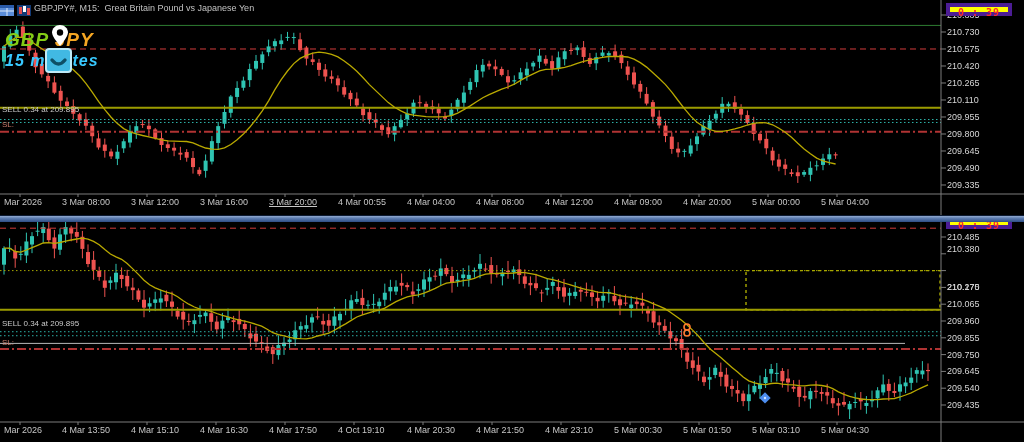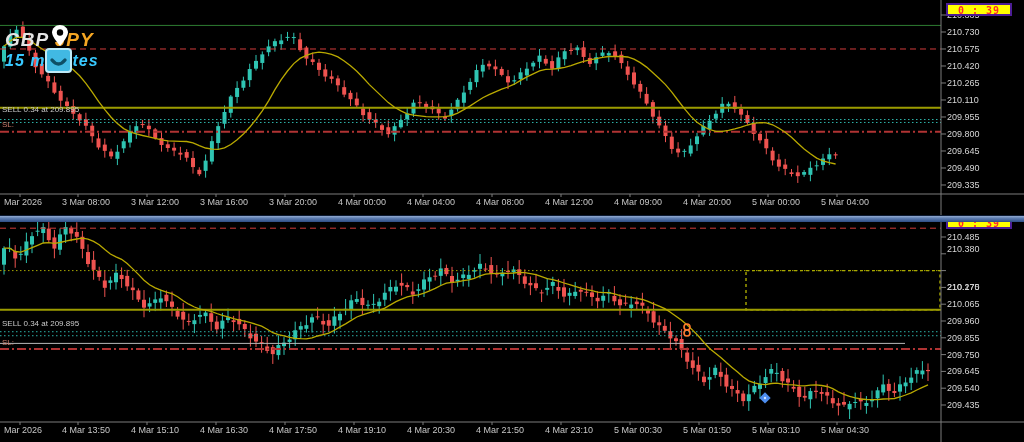--- a/index.html
+++ b/index.html
@@ -10,33 +10,33 @@
   #panel-m5{top:222px;height:220px;}
   .separator{position:absolute;top:215px;left:0;width:1024px;height:7px;
     background:linear-gradient(180deg,#93abd1 0%,#5c7cb0 40%,#2e4d85 100%);
     border-top:1px solid #0d1b33;box-sizing:border-box;}
   .chart-svg{position:absolute;top:0;left:0;}
   .panel-header{position:absolute;top:1px;left:0;height:13px;display:flex;align-items:center;gap:3px;z-index:6;}
   .panel-header .title{color:#c2c2c2;font-size:9px;white-space:pre;letter-spacing:0;}
   .win-icon{display:inline-block;width:14px;height:11px;}
   .big-label{position:absolute;z-index:5;font-weight:bold;font-style:italic;line-height:1;}
   .big-label .sym{font-size:19px;letter-spacing:1px;}
-  .big-label .gbp{color:#e5e5e5;}
+  .big-label .gbp{color:#84cc16;}
   .big-label .jpy{color:#f5a623;}
   .big-label .tf{font-size:16px;color:#38c9ff;margin-top:4px;letter-spacing:1px;}
   #panel-m15 .big-label{top:30px;left:5px;}
   #panel-m5  .big-label{top:30px;left:7px;}
   .order-label{position:absolute;left:2px;font-size:8px;color:#c9c9c9;z-index:5;white-space:pre;}
   .sl-label{position:absolute;left:2px;font-size:8px;color:#c97a6a;z-index:5;}
   #panel-m15 .order-label{top:105px;}
   #panel-m15 .sl-label{top:120px;}
   #panel-m5 .order-label{top:97px;}
   #panel-m5 .sl-label{top:116px;}
   .timer{position:absolute;left:946px;width:66px;height:13px;background:#ffff00;
-    border:2px solid #4c1d95;box-sizing:border-box;color:#ff2a2a;font-weight:bold;
+    border:4px solid #4c1d95;box-sizing:border-box;color:#ff2a2a;font-weight:bold;
     font-size:10px;font-family:"DejaVu Sans Mono",monospace;text-align:center;line-height:11px;
     z-index:9;letter-spacing:1px;}
   #panel-m15 .timer{top:3px;}
   #panel-m5 .timer{top:-6px;}
   .y-axis{position:absolute;top:0;left:945px;width:79px;height:100%;z-index:4;}
   .y-axis span{position:absolute;left:2px;color:#d6d6d6;font-size:9px;line-height:10px;}
   .x-axis{position:absolute;left:0;width:937px;height:14px;z-index:4;}
   #panel-m15 .x-axis{top:197px;}
   #panel-m5 .x-axis{top:203px;}
   .x-axis span{position:absolute;top:0;color:#c6c6c6;font-size:9px;white-space:nowrap;}
@@ -344,20 +344,39 @@
         <line x1="354" y1="194" x2="354" y2="197" stroke="#7d7d7d"></line>
         <line x1="423" y1="194" x2="423" y2="197" stroke="#7d7d7d"></line>
         <line x1="492" y1="194" x2="492" y2="197" stroke="#7d7d7d"></line>
         <line x1="561" y1="194" x2="561" y2="197" stroke="#7d7d7d"></line>
         <line x1="630" y1="194" x2="630" y2="197" stroke="#7d7d7d"></line>
         <line x1="699" y1="194" x2="699" y2="197" stroke="#7d7d7d"></line>
         <line x1="768" y1="194" x2="768" y2="197" stroke="#7d7d7d"></line>
         <line x1="837" y1="194" x2="837" y2="197" stroke="#7d7d7d"></line>
       </svg>
 
+    <div class="panel-header">
+      <span class="win-icon">
+        <svg width="14" height="11">
+            <rect x="0" y="0" width="14" height="11" fill="#5b8dd9"></rect>
+            <rect x="0" y="0" width="14" height="3" fill="#2a5aa8"></rect>
+            <line x1="0" y1="6" x2="14" y2="6" stroke="#dce8f8" stroke-width="1"></line>
+            <line x1="7" y1="3" x2="7" y2="11" stroke="#dce8f8" stroke-width="1"></line>
+          </svg>
+      </span>
+      <span class="win-icon">
+        <svg width="14" height="11">
+            <rect x="0" y="0" width="14" height="11" fill="#123a75"></rect>
+            <rect x="2" y="2" width="3" height="7" fill="#e24c4c"></rect>
+            <rect x="6" y="1" width="3" height="6" fill="#ffffff"></rect>
+            <rect x="10" y="3" width="3" height="7" fill="#e24c4c"></rect>
+          </svg>
+      </span>
+      <span class="title">GBPJPY#, M15:  Great Britain Pound vs Japanese Yen</span>
+    </div>
 
     <div class="big-label">
       <div class="sym"><span class="gbp">GBP</span> <span class="jpy">JPY</span></div>
       <div class="tf">15 minutes</div>
     </div>
 
     <div class="pin-icon">
       <svg width="16" height="21" viewBox="0 0 16 21">
           <path d="M8 0 C12.4 0 16 3.4 16 7.6 C16 12 8 21 8 21 C8 21 0 12 0 7.6 C0 3.4 3.6 0 8 0 Z" fill="#ffffff"></path>
           <circle cx="8" cy="7.5" r="3.2" fill="#000000"></circle>
@@ -385,22 +404,22 @@
         <span style="top: 128.995px;">209.800</span>
         <span style="top: 145.995px;">209.645</span>
         <span style="top: 162.994px;">209.490</span>
         <span style="top: 179.993px;">209.335</span>
       </div>
     <div class="x-axis" id="xaxis-m15">
         <span style="left: 4px;">Mar 2026</span>
         <span style="left: 62px;">3 Mar 08:00</span>
         <span style="left: 131px;">3 Mar 12:00</span>
         <span style="left: 200px;">3 Mar 16:00</span>
-        <span style="left: 269px;">3 Mar 20:00</span>
-        <span style="left: 338px;">4 Mar 00:00</span>
+        <span style="left: 269px; text-decoration: underline;">3 Mar 20:00</span>
+        <span style="left: 338px;">4 Mar 00:55</span>
         <span style="left: 407px;">4 Mar 04:00</span>
         <span style="left: 476px;">4 Mar 08:00</span>
         <span style="left: 545px;">4 Mar 12:00</span>
         <span style="left: 614px;">4 Mar 09:00</span>
         <span style="left: 683px;">4 Mar 20:00</span>
         <span style="left: 752px;">5 Mar 00:00</span>
         <span style="left: 821px;">5 Mar 04:00</span>
       </div>
   </section>
 
@@ -801,21 +820,21 @@
         <span style="top: 144.4px;">209.645</span>
         <span style="top: 161.2px;">209.540</span>
         <span style="top: 178px;">209.435</span>
       </div>
     <div class="x-axis" id="xaxis-m5">
         <span style="left: 4px;">Mar 2026</span>
         <span style="left: 62px;">4 Mar 13:50</span>
         <span style="left: 131px;">4 Mar 15:10</span>
         <span style="left: 200px;">4 Mar 16:30</span>
         <span style="left: 269px;">4 Mar 17:50</span>
-        <span style="left: 338px;">4 Mar 19:10</span>
+        <span style="left: 338px;">4 Oct 19:10</span>
         <span style="left: 407px;">4 Mar 20:30</span>
         <span style="left: 476px;">4 Mar 21:50</span>
         <span style="left: 545px;">4 Mar 23:10</span>
         <span style="left: 614px;">5 Mar 00:30</span>
         <span style="left: 683px;">5 Mar 01:50</span>
         <span style="left: 752px;">5 Mar 03:10</span>
         <span style="left: 821px;">5 Mar 04:30</span>
       </div>
   </section>
 </div>

